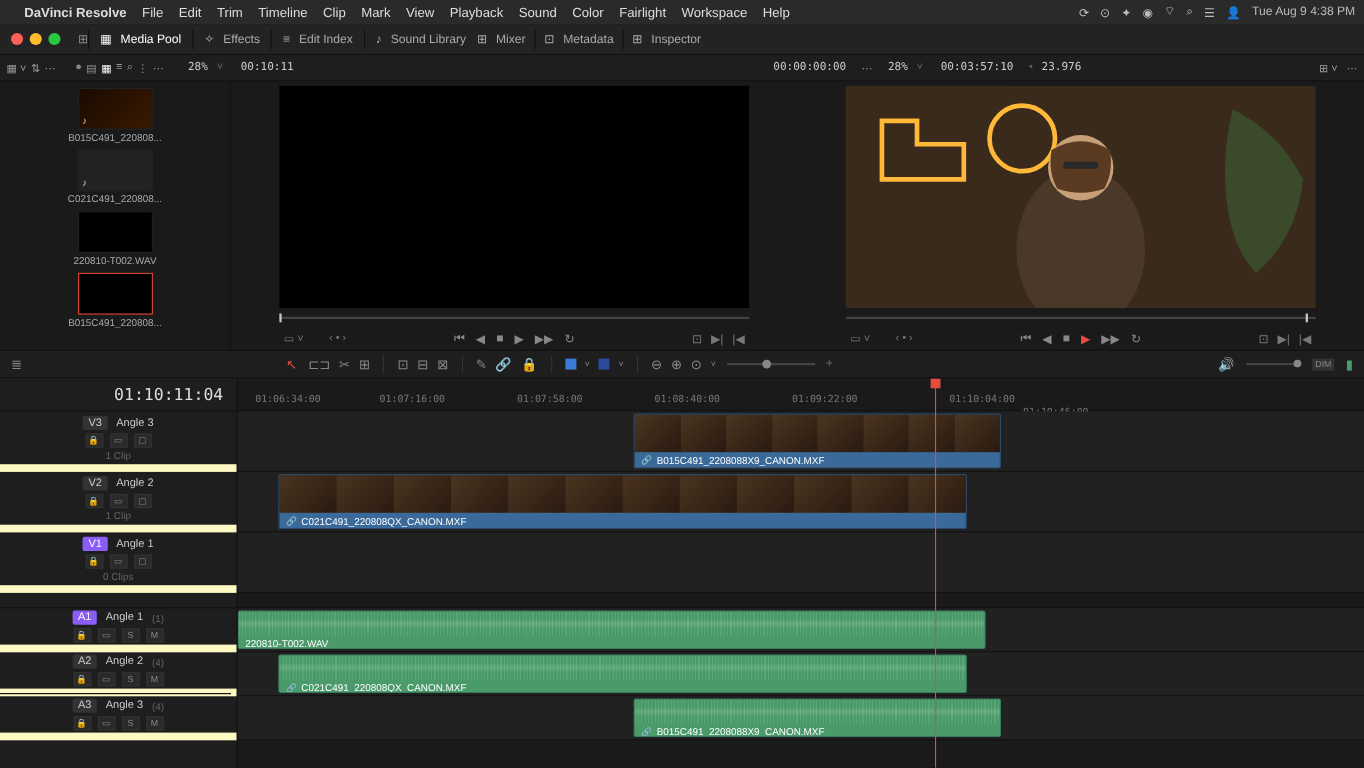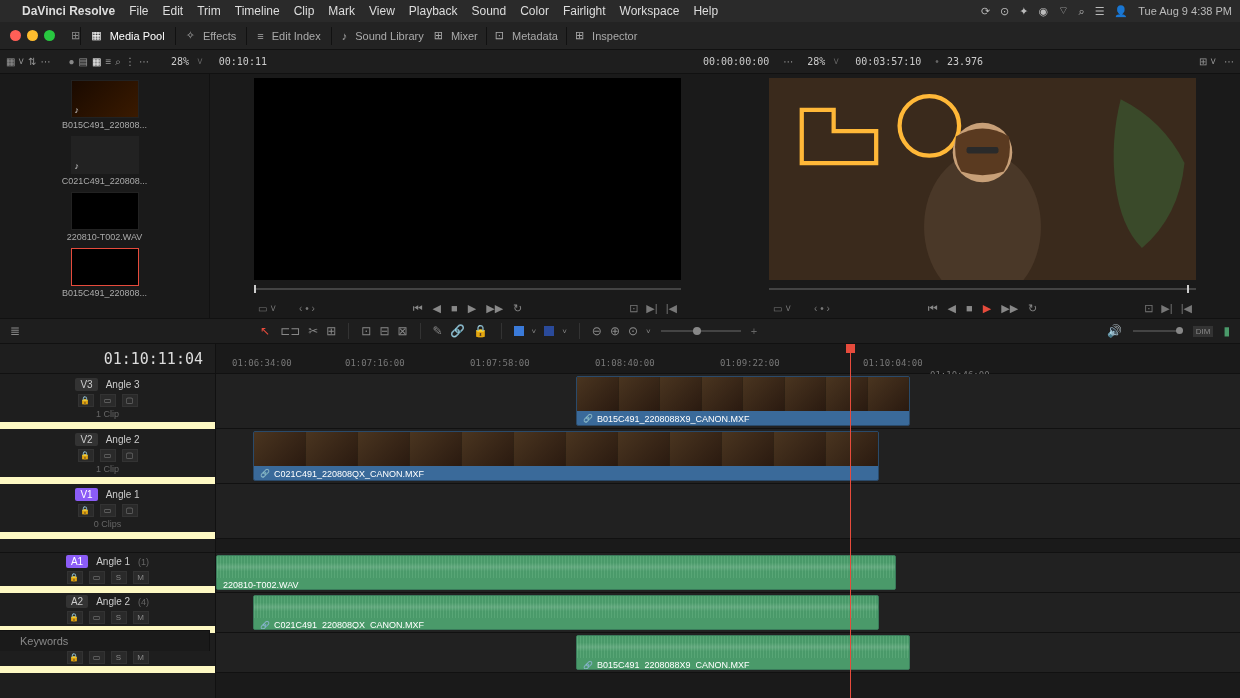--- a/index.html
+++ b/index.html
@@ -515,14 +515,13 @@
             <span class="link-icon">🔗</span>
             <span>B015C491_2208088X9_CANON.MXF</span>
           </div>
       </div>
     </div>
 
   </div>
 </div>
 
 <div style="position:absolute;left:0;top:630px;width:210px;background:#1a1a1a;border-right:1px solid #111;border-top:1px solid #111">
-  <div style="padding:4px 20px;font-size:11px;color:#888">Keywords</div>
 </div>
 
 </body></html>

